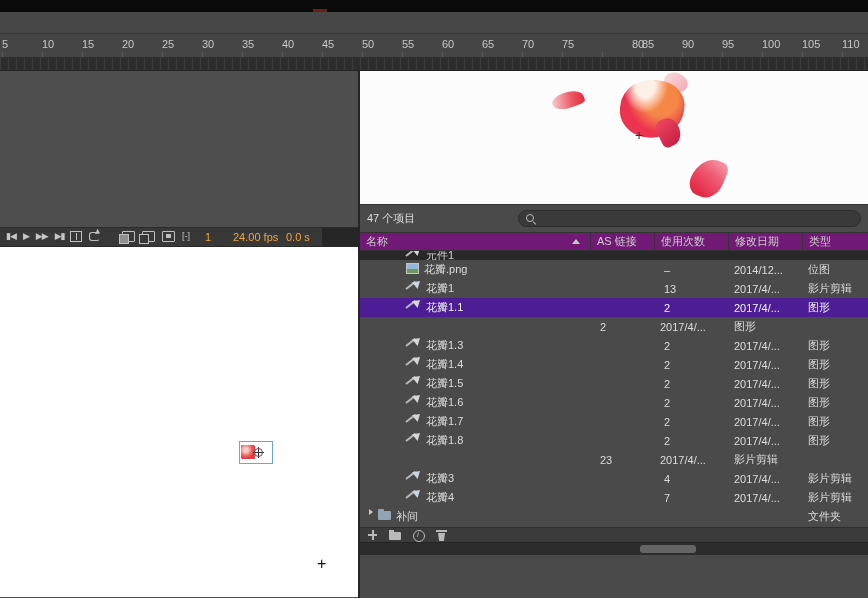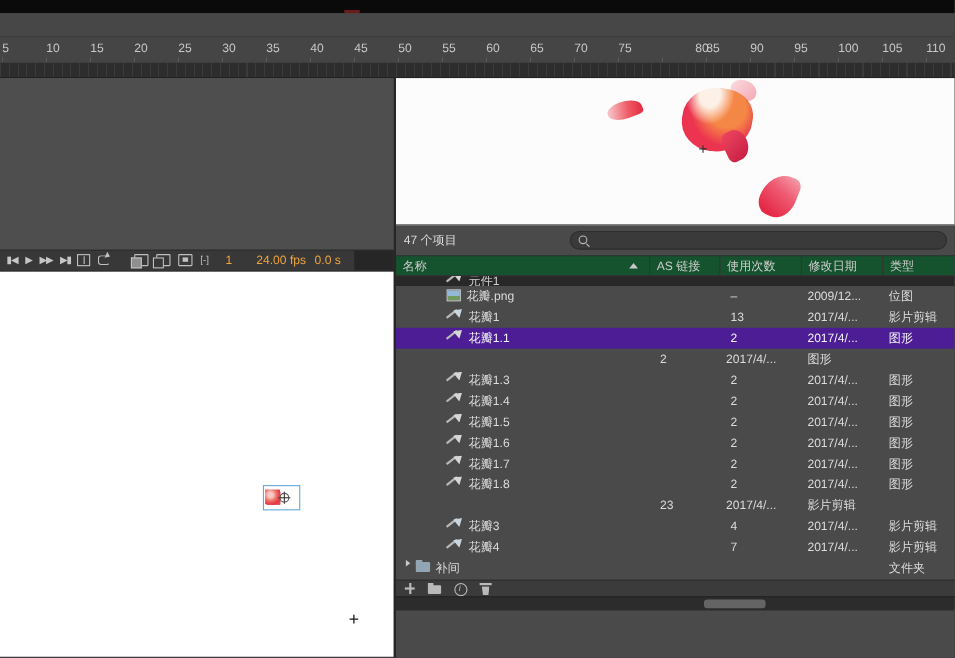--- a/index.html
+++ b/index.html
@@ -79,21 +79,21 @@
 
   .countrow { height:27px; display:flex; align-items:center; padding:0 7px; }
   .count { font-size:11px; color:#dddddd; }
   .search-box { margin-left:auto; display:flex; align-items:center; width:343px; height:17px; background:#3a3a3a; border:1px solid #2d2d2d; border-radius:9px; }
   .mag-icon { position:relative; width:10px; height:10px; margin:0 5px 0 7px; flex:none; }
   .mag-icon::before { content:""; position:absolute; left:0; top:0; width:6px; height:6px; border:1px solid #b9b9b9; border-radius:50%; }
   .mag-icon::after { content:""; position:absolute; left:7px; top:7px; width:4px; height:1px; background:#b9b9b9; transform:rotate(45deg); transform-origin:left center; }
   .search-input { flex:1; background:transparent; border:none; outline:none; color:#ddd; font-size:11px; height:15px; }
 
   .grid-cols { display:grid; grid-template-columns:230px 64px 74px 74px 1fr; }
-  .lib-header { height:19px; background:#14532d; border-top:1px solid #333; border-bottom:1px solid #333; font-size:11px; color:#cccccc; align-items:center; }
+  .lib-header { height:19px; background:#701a75; border-top:1px solid #333; border-bottom:1px solid #333; font-size:11px; color:#cccccc; align-items:center; }
   .lib-header .cell { height:100%; display:flex; align-items:center; padding:0 6px; border-left:1px solid #343434; white-space:nowrap; overflow:hidden; }
   .lib-header .cell:first-child { border-left:none; }
   .sort-asc { width:0; height:0; border-bottom:5px solid #c8c8c8; border-left:4px solid transparent; border-right:4px solid transparent; margin-left:auto; margin-right:4px; flex:none; }
 
   .rows { height:276px; overflow:hidden; background:#4a4a4a; }
   .row { height:19px; align-items:center; font-size:11px; color:#dcdcdc; cursor:default; }
   .row.selected { background:#4c1d95; color:#f4f4f4; }
   .row.partial { height:9px; background:#282828; overflow:hidden; color:#cfcfcf; }
   .cell { white-space:nowrap; overflow:hidden; }
   .name-cell { display:flex; align-items:flex-start; padding-left:46px; }
@@ -240,21 +240,21 @@
     <div class="cell type-cell"></div>
   </div>
         <div class="row grid-cols">
     <div class="cell name-cell">
 
       <span class="ic ic-bitmap"></span>
       <span>花瓣.png</span>
     </div>
     <div class="cell as-cell"></div>
     <div class="cell use-cell">–</div>
-    <div class="cell date-cell">2009/12...</div>
+    <div class="cell date-cell">2014/12...</div>
     <div class="cell type-cell">位图</div>
   </div>
         <div class="row grid-cols">
     <div class="cell name-cell">
 
       <span class="ic ic-movieclip"></span>
       <span>花瓣1</span>
     </div>
     <div class="cell as-cell"></div>
     <div class="cell use-cell">13</div>

